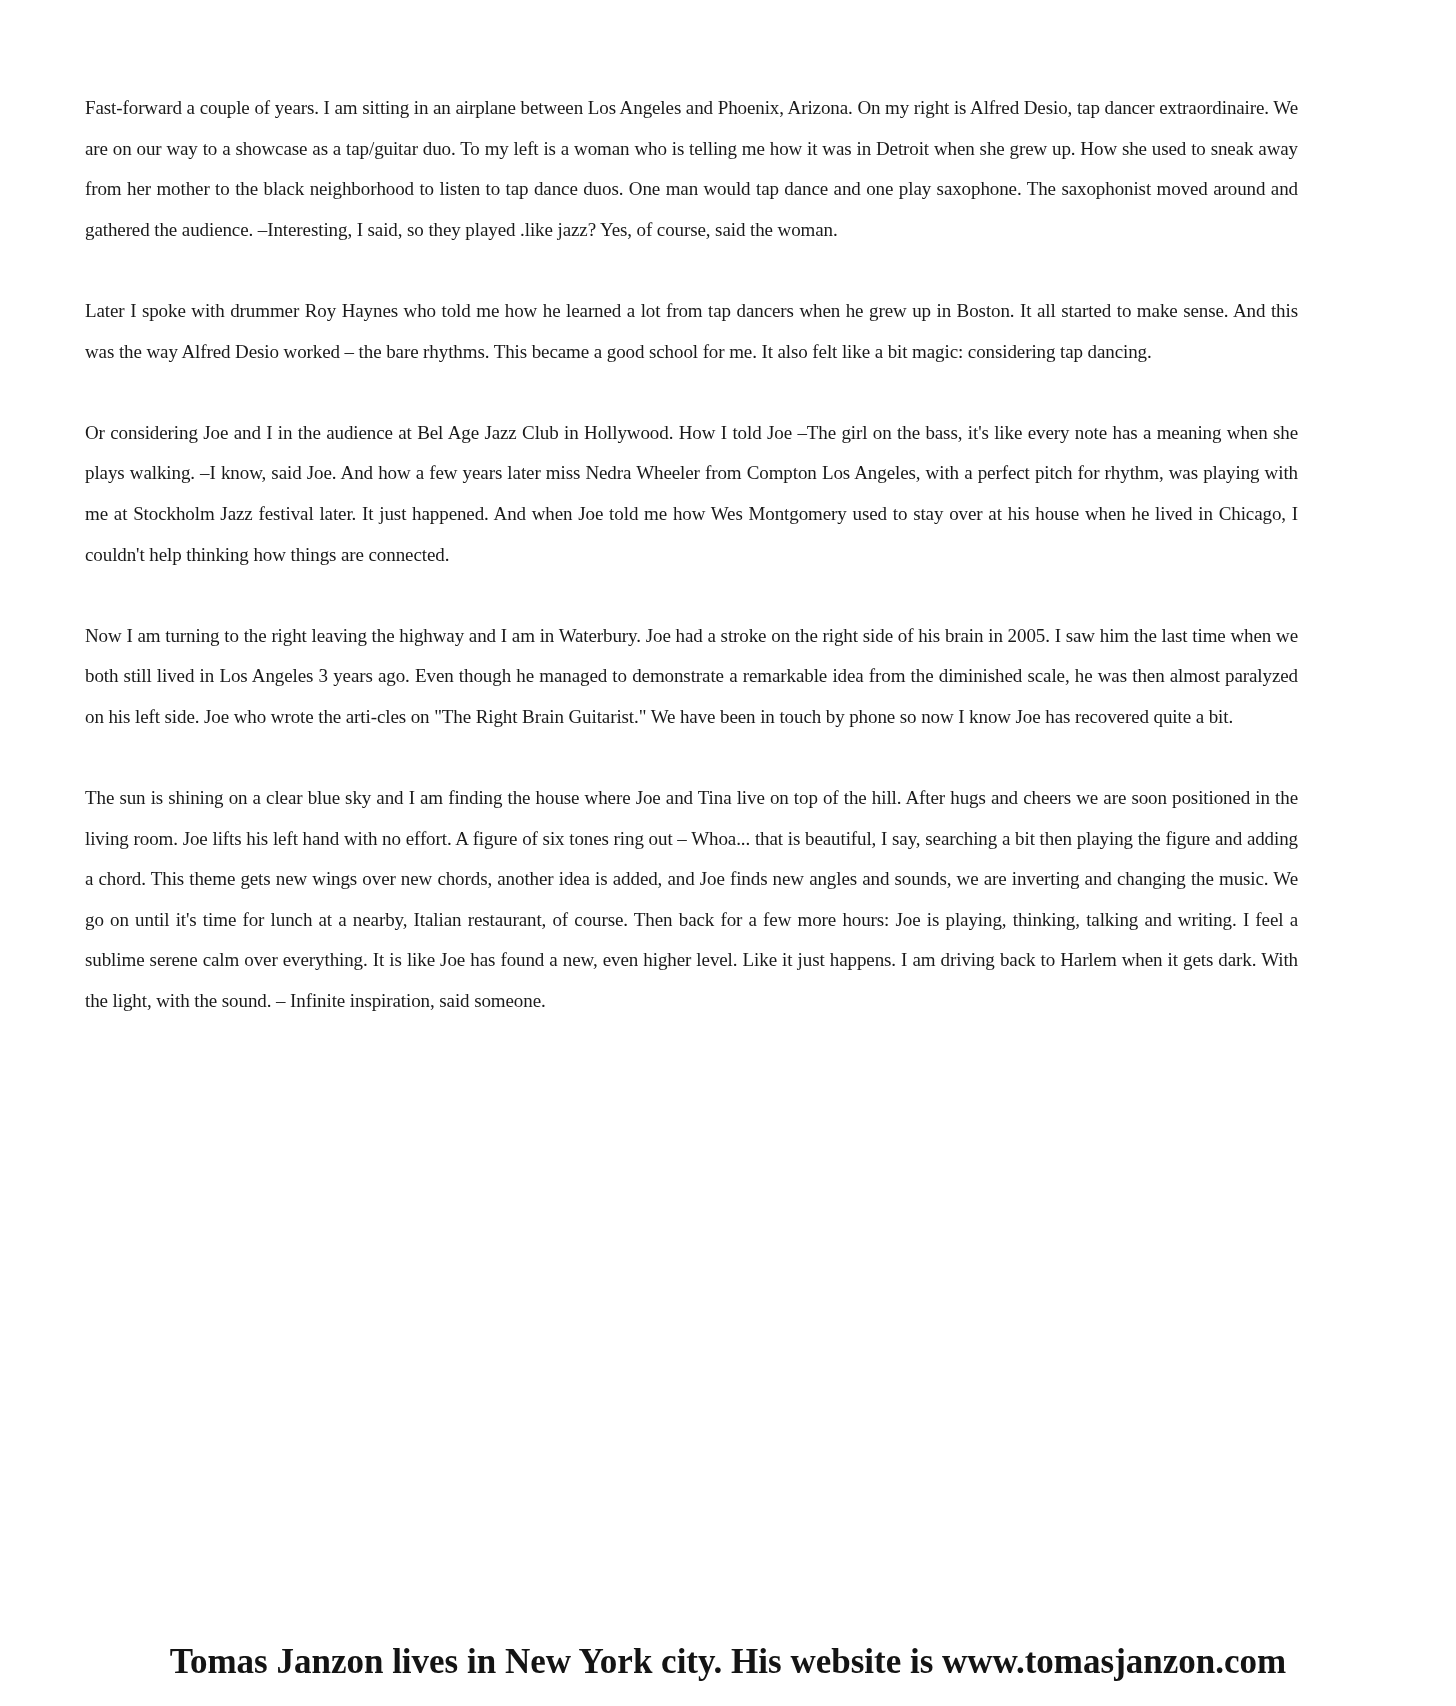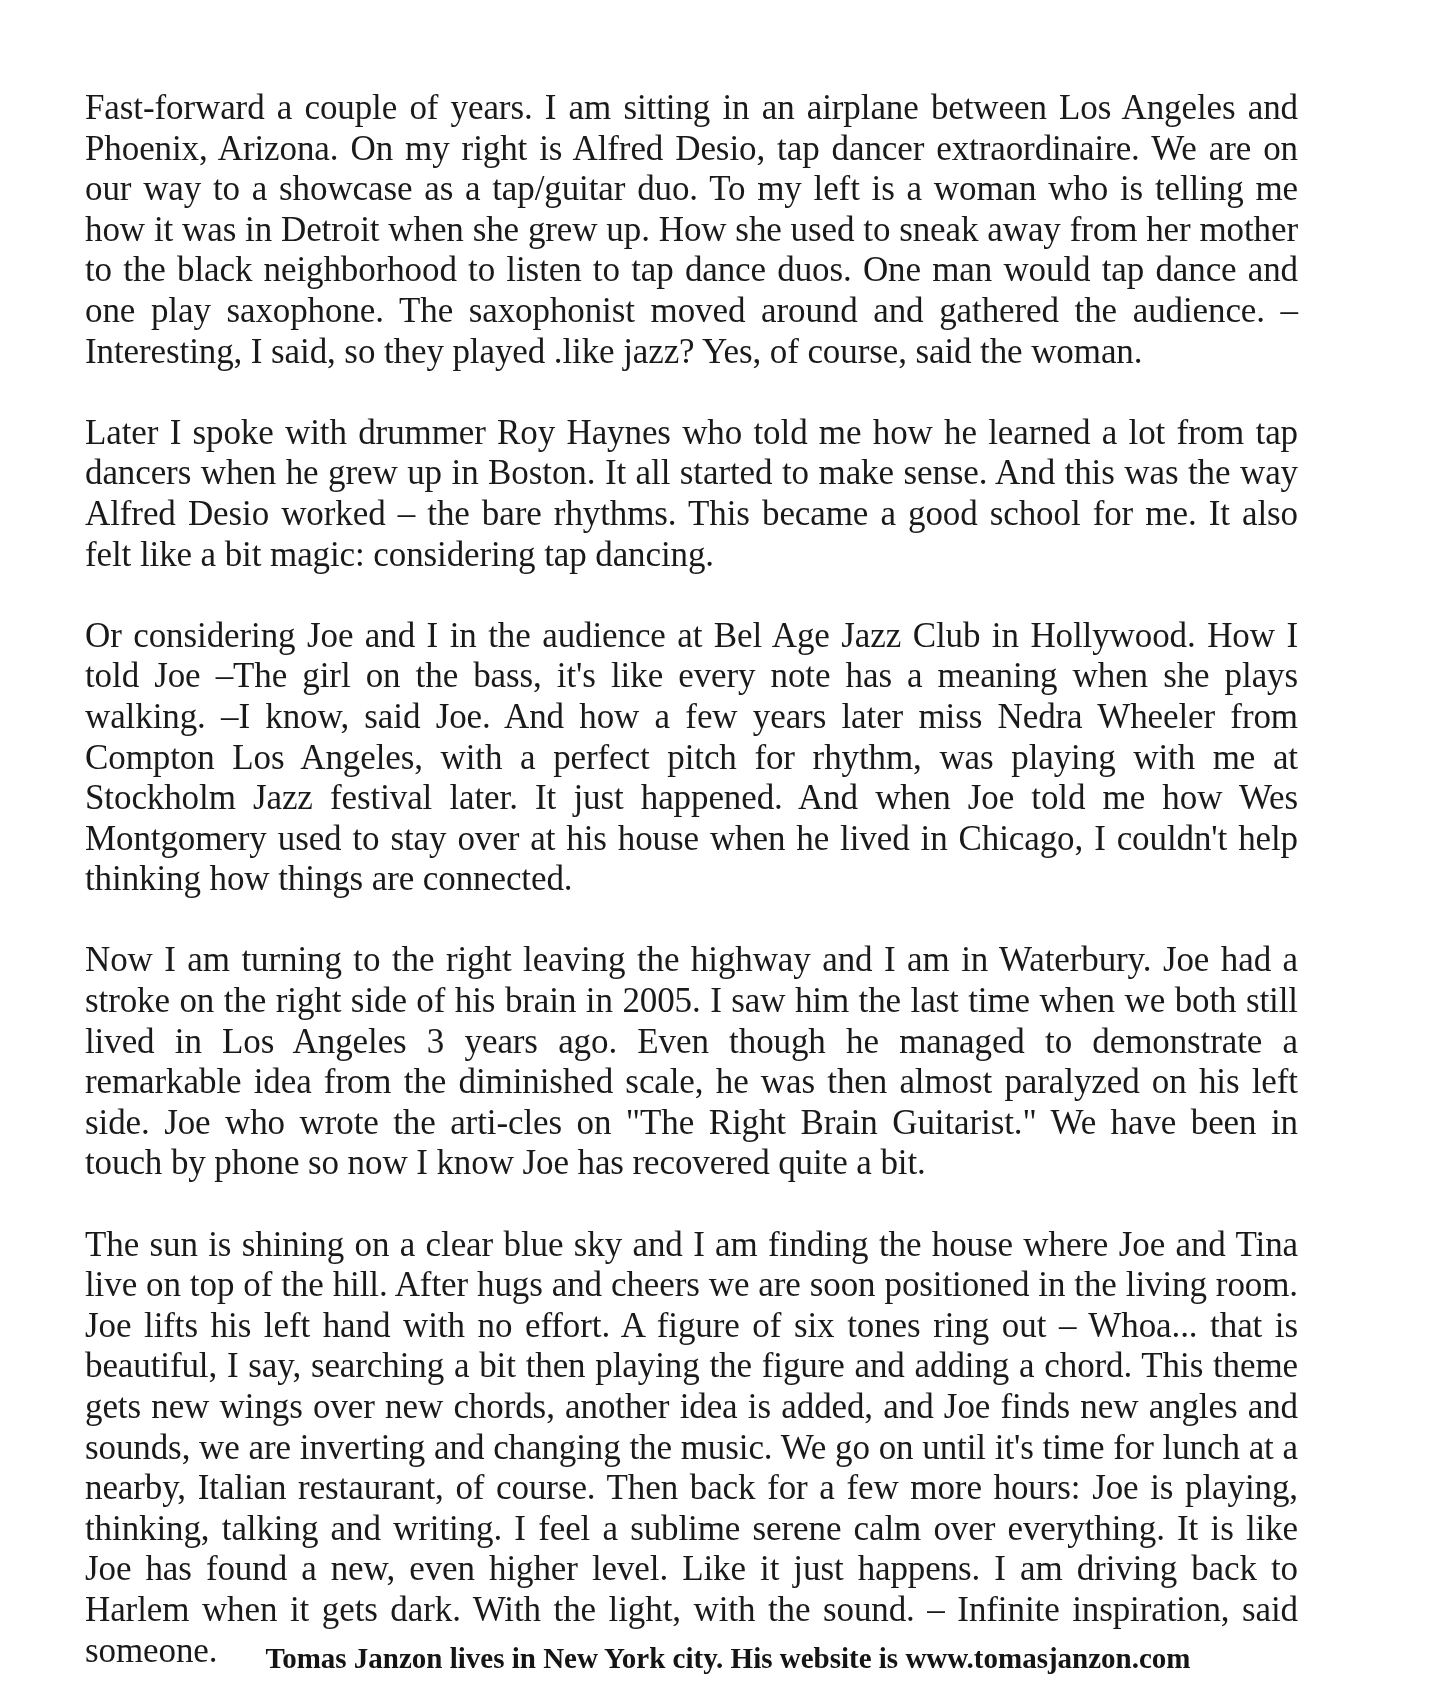--- a/index.html
+++ b/index.html
@@ -5,31 +5,31 @@
   html, body { margin: 0; padding: 0; background: #ffffff; }
   body {
     width: 1456px; height: 1706px; position: relative; overflow: hidden;
     font-family: "Liberation Serif", "DejaVu Serif", serif;
     color: #1a1a1a;
   }
   .page {
     position: absolute; left: 85px; top: 88px; width: 1213px;
   }
   .para {
-    font-size: 35px;
+    font-size: 19px;
     line-height: 40.6px;
     text-align: justify;
     margin: 0 0 40.6px 0;
     letter-spacing: -0.1px;
   }
   .footer {
     position: absolute; left: 0; width: 1456px; top: 1642px;
     text-align: center;
     font-weight: bold;
-    font-size: 29px;
+    font-size: 35px;
     color: #141414;
   }
 </style>
 </head>
 <body>
 
 <div class="page">
   <p class="para">Fast-forward a couple of years. I am sitting in an airplane between Los Angeles and Phoenix, Arizona. On my right is Alfred Desio, tap dancer extraordinaire. We are on our way to a showcase as a tap/guitar duo. To my left is a woman who is telling me  how it was in Detroit when she grew up. How she used to sneak away from her mother to the black neighborhood to listen to tap dance duos. One man would tap dance and one play saxophone. The saxophonist moved around and gathered the audience. –Interesting, I said, so they played .like jazz? Yes, of course, said the woman.</p>
   <p class="para">Later I spoke with drummer Roy Haynes who told me how he learned a lot from tap dancers when he grew up in Boston. It all started to make sense. And this was the way Alfred Desio worked – the bare rhythms. This became a good school for me. It also felt like a bit magic: considering tap dancing.</p>
   <p class="para">Or considering Joe and I in the audience at Bel Age Jazz Club in Hollywood. How I told Joe –The girl on the bass, it's like every note has a meaning when she plays walking. –I know, said Joe. And how a few years later miss Nedra Wheeler from Compton Los Angeles, with a perfect pitch for rhythm, was playing with me at Stockholm Jazz festival later. It just happened. And when Joe told me how Wes Montgomery used to stay over at his house when he lived in Chicago, I couldn't help thinking how things are connected.</p>

